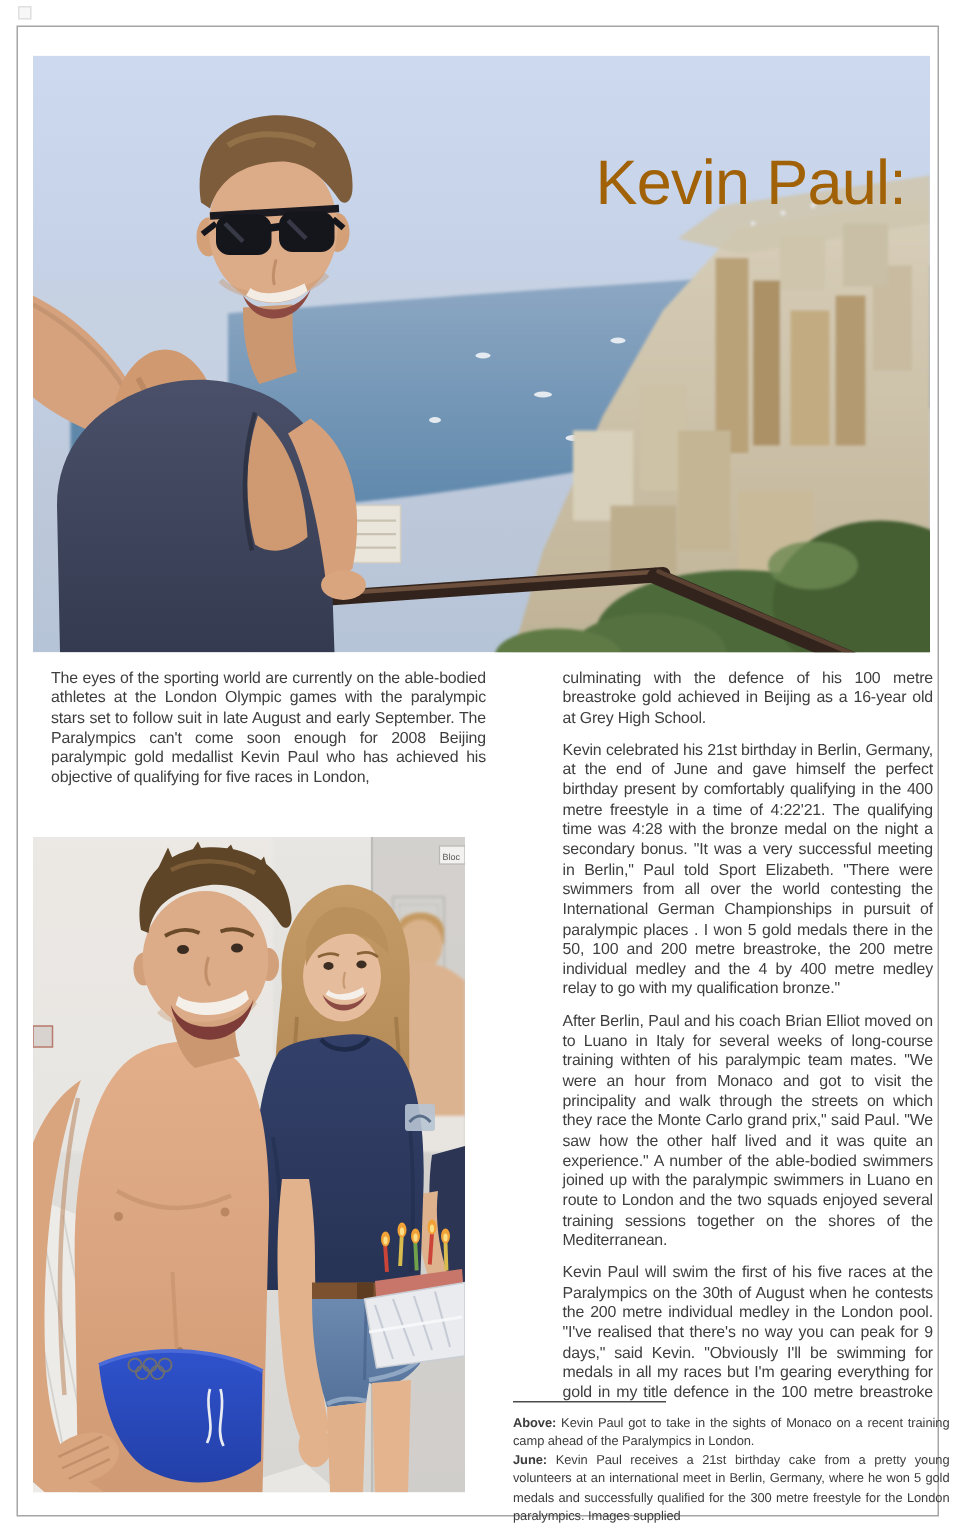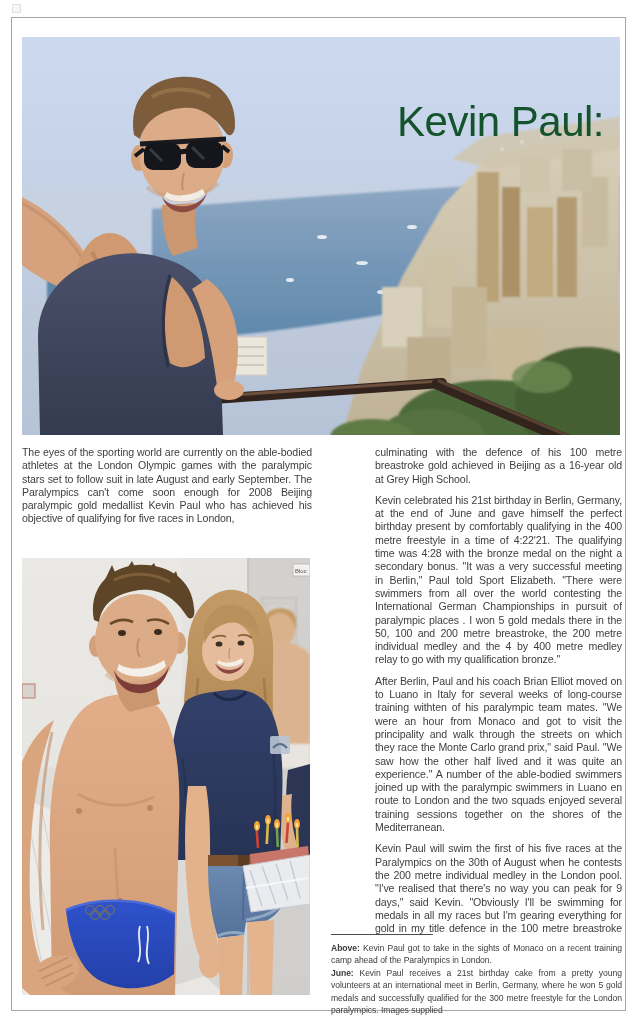--- a/index.html
+++ b/index.html
@@ -6,32 +6,32 @@
   html,body { width:638px; height:1020px; background:#ffffff; overflow:hidden;
     font-family:"Liberation Sans", sans-serif; }
   .abs { position:absolute; }
 
   #crop-mark { left:12px; top:4px; width:9px; height:9px; border:1px solid #e0e0e0; background:#f7f7f7; }
   #page-border { left:11px; top:17px; width:615px; height:994px; border:1px solid #a6a6a6; background:#fff; }
 
   #top-photo { left:22px; top:37px; width:598px; height:398px; overflow:hidden; }
   #top-photo svg, #bottom-photo svg { display:block; width:100%; height:100%; }
 
-  #headline { top:62px; right:16px; text-align:right; color:#14532d; }
+  #headline { top:62px; right:16px; text-align:right; color:#a16207; }
   #headline .h-line1 { font-size:42px; font-weight:400; line-height:45px; letter-spacing:-0.5px; }
   #headline .h-line2, #headline .h-line3 { font-size:44px; font-weight:700; line-height:46px; letter-spacing:-1px; }
 
   .bodytext { font-size:10.6px; line-height:13.3px; color:#3e3e3e; text-align:justify; letter-spacing:-0.1px; }
-  #left-col { left:22px; top:446px; width:290px; height:92px; overflow:hidden; }
+  #left-col { left:34px; top:446px; width:290px; height:92px; overflow:hidden; }
   #right-col { left:331px; top:446px; width:291px; height:490px; overflow:hidden; }
   #right-col p { margin-bottom:8px;margin-left:44px; }
 
   #bottom-photo { left:22px; top:558px; width:288px; height:437px; overflow:hidden; }
 
-  #caption-block { left:331px; top:934px; width:291px; }
+  #caption-block { left:342px; top:934px; width:291px; }
   #caption-divider { width:102px; border-top:1.5px solid #4c4c4c; margin-bottom:7px; }
   .caption { font-size:8.6px; line-height:12.4px; color:#3c3c3c; text-align:justify; letter-spacing:-0.05px; }
   .caption b { font-weight:700; }
 </style>
 <title>Kevin Paul: PRIMED FOR PARALYMPICS</title></head>
 <body>
 
 <div class="abs" id="crop-mark"></div>
 <div class="abs" id="page-border"></div>
 

